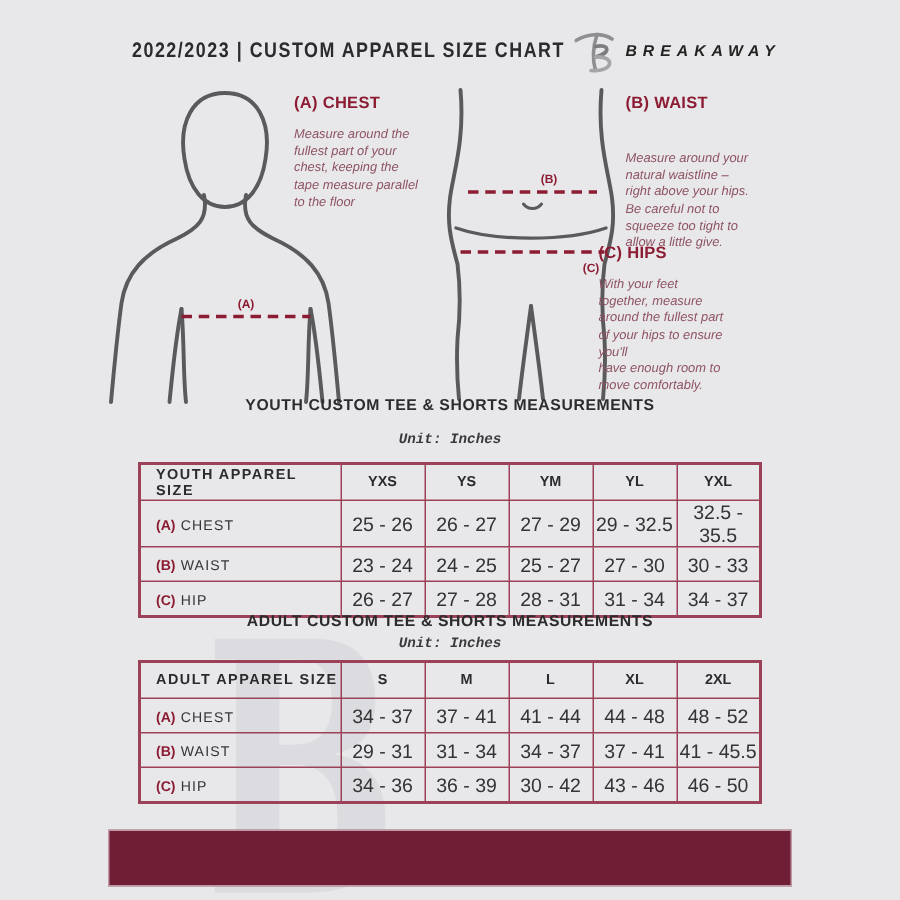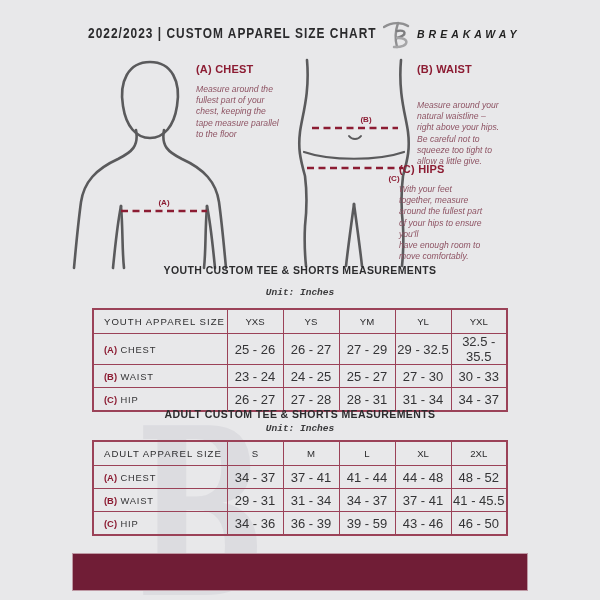--- a/index.html
+++ b/index.html
@@ -48,21 +48,21 @@
   table.size-table{
     position:absolute;border-collapse:collapse;table-layout:fixed;width:414px;
     background:transparent;
   }
   table.size-table,table.size-table td{border:1.5px solid var(--tb);}
   table.size-table{border-width:2px;}
   table.size-table td{
     text-align:center;vertical-align:middle;font-size:13px;color:#343436;
     padding:0;height:22px;overflow:hidden;
   }
-  table.size-table tr.head td{height:23px;font-weight:400;font-size:9.6px;color:#2c2c2e;}
+  table.size-table tr.head td{height:23px;font-weight:700;font-size:9.6px;color:#2c2c2e;}
   table.size-table td.corner{
     text-align:left;padding-left:10px;font-weight:400;letter-spacing:1px;font-size:9.2px;
   }
   table.size-table td.rowlab{
     text-align:left;padding-left:10px;letter-spacing:.8px;font-size:9.4px;
   }
   .pfx{color:var(--accent);font-weight:800;letter-spacing:0;}
   
   .watermark{
     left:136px;top:398px;z-index:0;
@@ -233,20 +233,20 @@
     <td>29 - 31</td>
     <td>31 - 34</td>
     <td>34 - 37</td>
     <td>37 - 41</td>
     <td>41 - 45.5</td>
   </tr>
   <tr>
     <td class="rowlab"><span class="pfx">(C)</span> <span>HIP</span></td>
     <td>34 - 36</td>
     <td>36 - 39</td>
-    <td>39 - 59</td>
+    <td>30 - 42</td>
     <td>43 - 46</td>
     <td>46 - 50</td>
   </tr>
 </tbody>
   </table>
 
 <div class="abs footer-bar"></div>
 
 </body></html>

